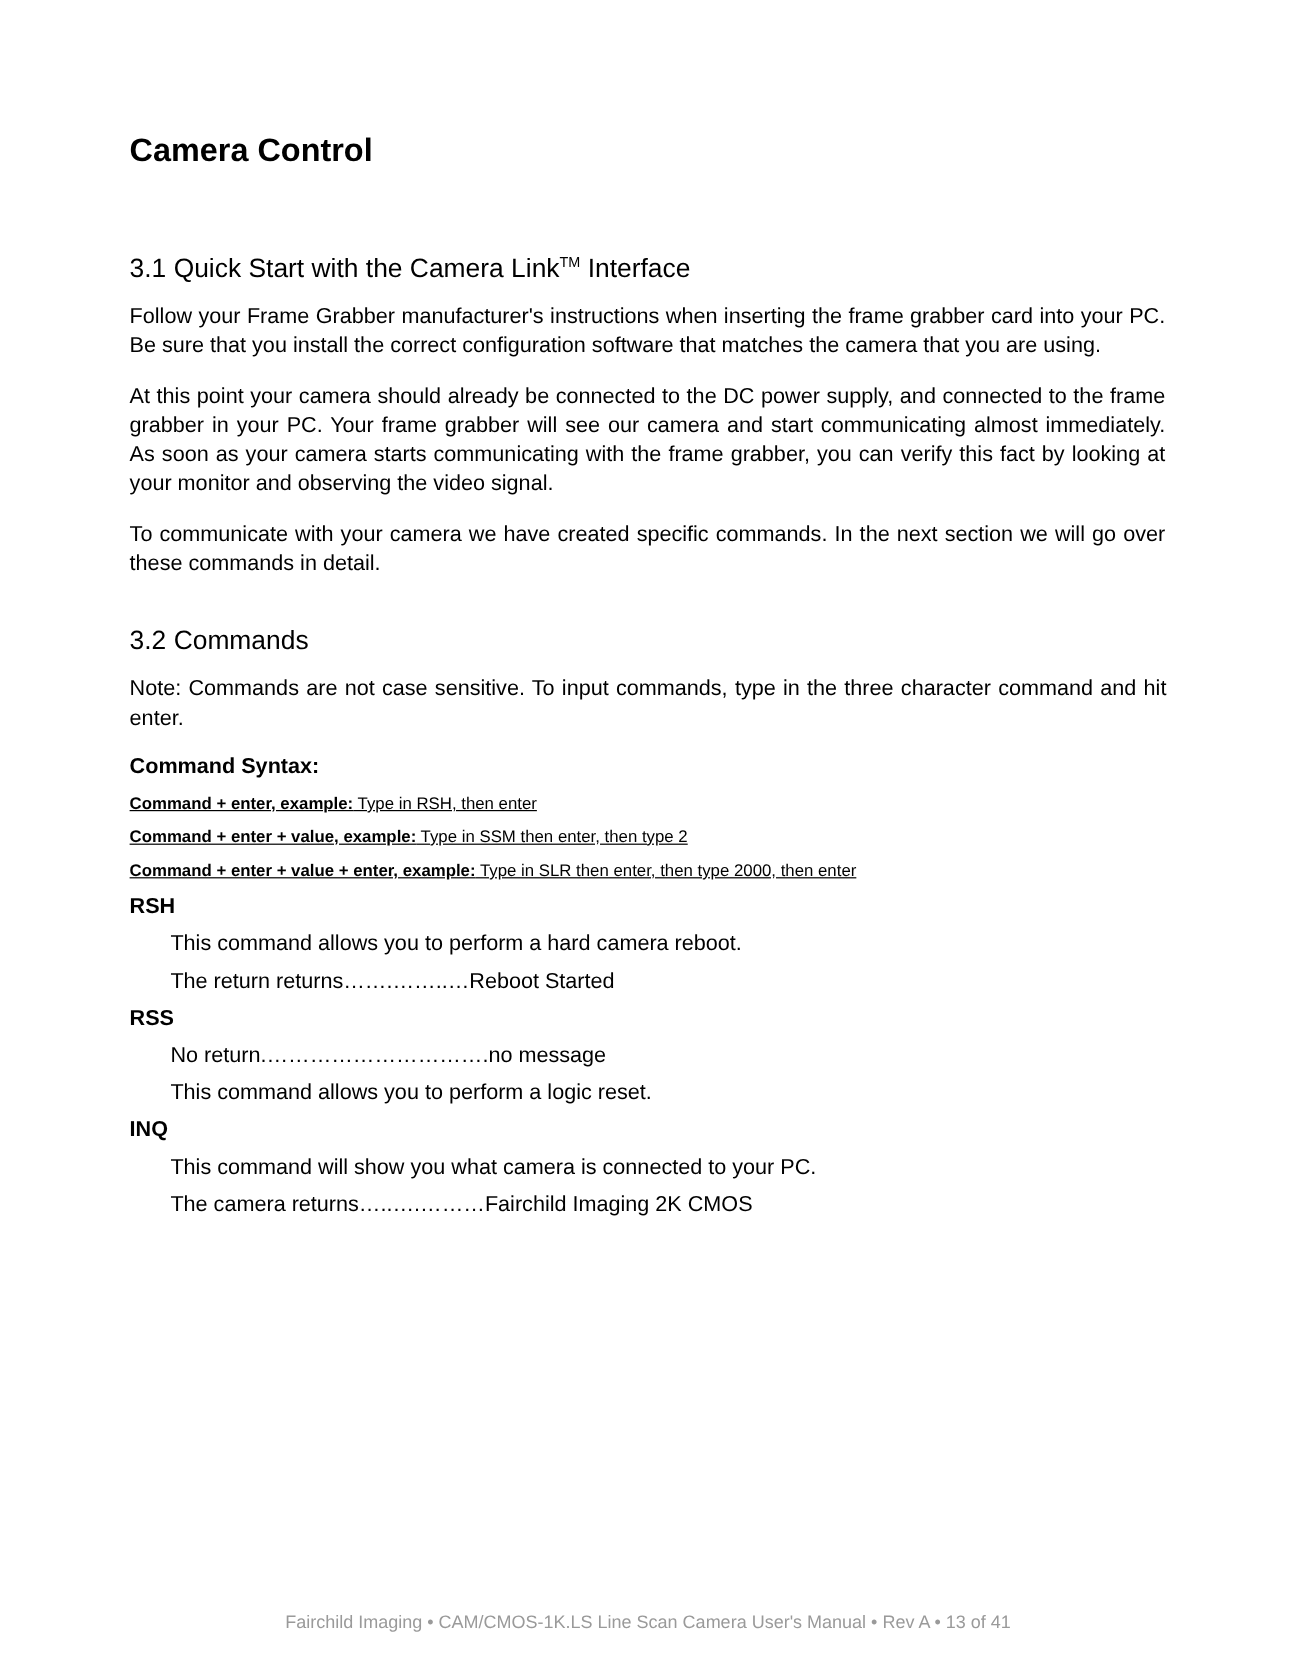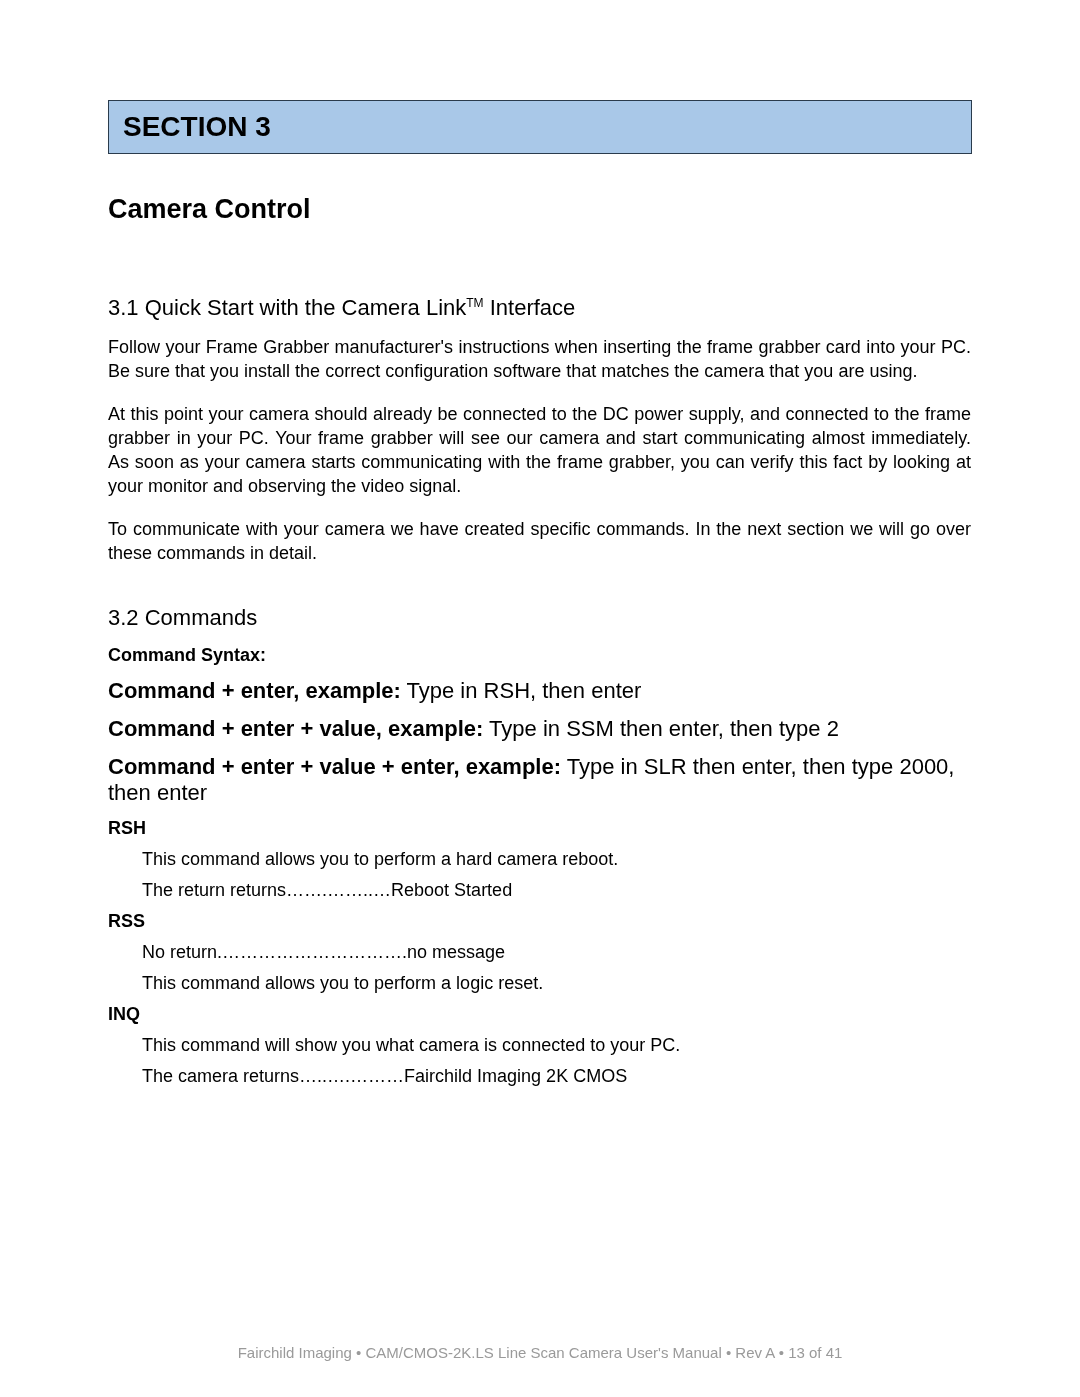--- a/index.html
+++ b/index.html
@@ -55,22 +55,23 @@
   }
   .bold {
     font-weight: bold;
   }
   .cmd-syntax-label {
     font-size: 18px;
     font-weight: bold;
     margin: 4px 0 12px 0;
   }
   .cmd-line {
-    font-size: 22px;
+    font-size: 14px;
     margin: 0 0 12px 0;
+    text-decoration: underline;
   }
   .cmd-name {
     font-size: 18px;
     font-weight: bold;
     margin: 8px 0 10px 0;
   }
   .cmd-desc {
     font-size: 18px;
     margin: 0 0 10px 34px;
   }
@@ -82,36 +83,34 @@
     text-align: center;
     font-size: 15px;
     color: #9a9a9a;
   }
 </style>
 </head>
 <body>
 
 <div class="page">
 
-  <div class="section-banner">
-    <div class="section-banner-text">SECTION 3</div>
-  </div>
 
   <div class="chapter-title">Camera Control</div>
 
   <div class="subsection-title">
     <span>3.1  Quick Start with the Camera Link</span><sup class="tm">TM</sup><span> Interface</span>
   </div>
 
   <p class="body">Follow your Frame Grabber manufacturer's instructions when inserting the frame grabber card into your PC.  Be sure that you install the correct configuration software that matches the camera that you are using.</p>
   <p class="body">At this point your camera should already be connected to the DC power supply, and connected to the frame grabber in your PC.  Your frame grabber will see our camera and start communicating almost immediately.  As soon as your camera starts communicating with the frame grabber, you can verify this fact by looking at your monitor and observing the video signal.</p>
   <p class="body">To communicate with your camera we have created specific commands.  In the next section we will go over these commands in detail.</p>
 
   <div class="subsection-title" style="margin-top:40px;">3.2  Commands</div>
 
+  <p class="body-note">Note:   Commands are not case sensitive.  To input commands, type in the three character command and hit enter.</p>
 
   <div class="cmd-syntax-label">Command Syntax:</div>
 
   <div class="cmd-line">
     <span class="bold">Command + enter, example:</span><span>  Type in RSH, then enter</span>
   </div>
 
   <div class="cmd-line">
     <span class="bold">Command + enter + value, example:</span><span>  Type in SSM then enter, then type 2</span>
   </div>
@@ -125,14 +124,14 @@
   <div class="cmd-desc">The return returns…….……..…Reboot Started</div>
 
   <div class="cmd-name">RSS</div>
   <div class="cmd-desc">No return.………………………….no message</div>
   <div class="cmd-desc">This command allows you to perform a logic reset.</div>
 
   <div class="cmd-name">INQ</div>
   <div class="cmd-desc">This command will show you what camera is connected to your PC.</div>
   <div class="cmd-desc">The camera returns…..….………Fairchild Imaging 2K CMOS</div>
 
-  <div class="footer">Fairchild Imaging • CAM/CMOS-2K.LS Line Scan Camera User's Manual • Rev A • 13 of 41</div>
+  <div class="footer">Fairchild Imaging • CAM/CMOS-1K.LS Line Scan Camera User's Manual • Rev A • 13 of 41</div>
 </div>
 
 </body></html>

